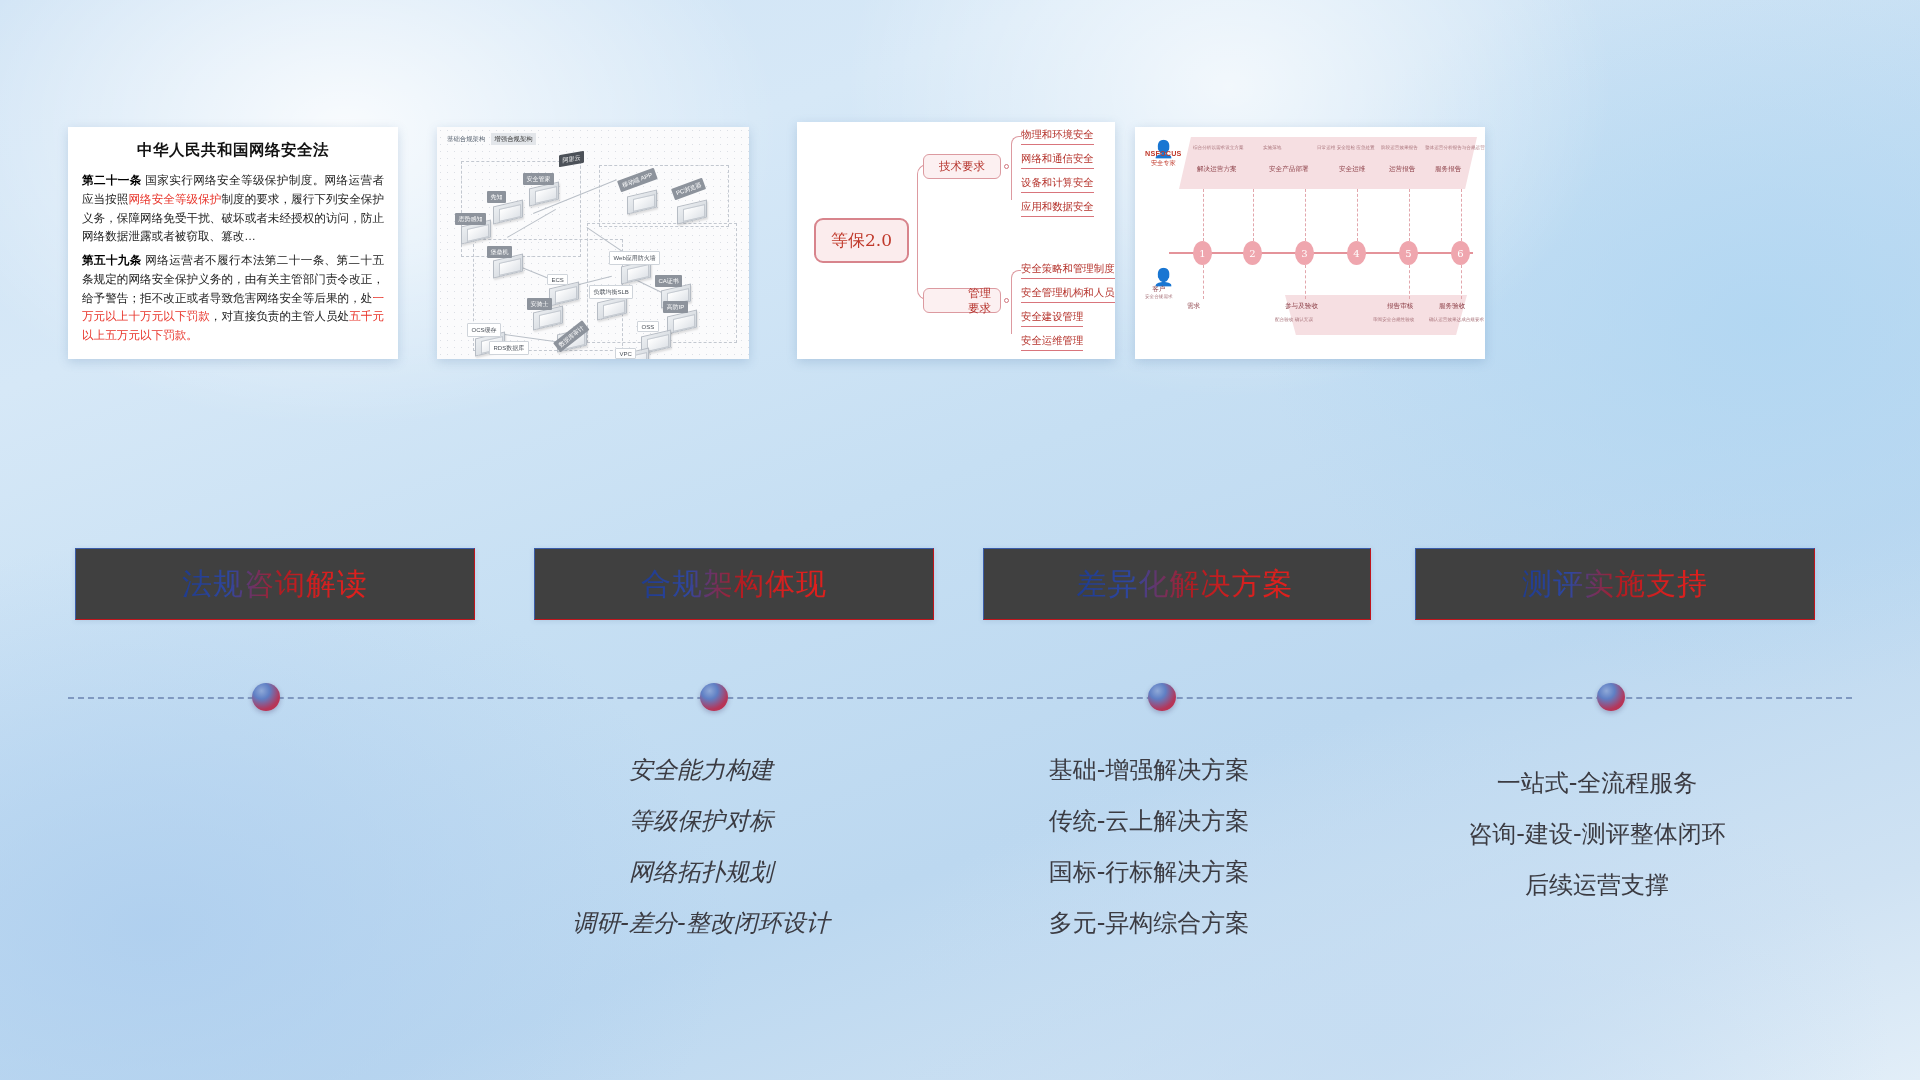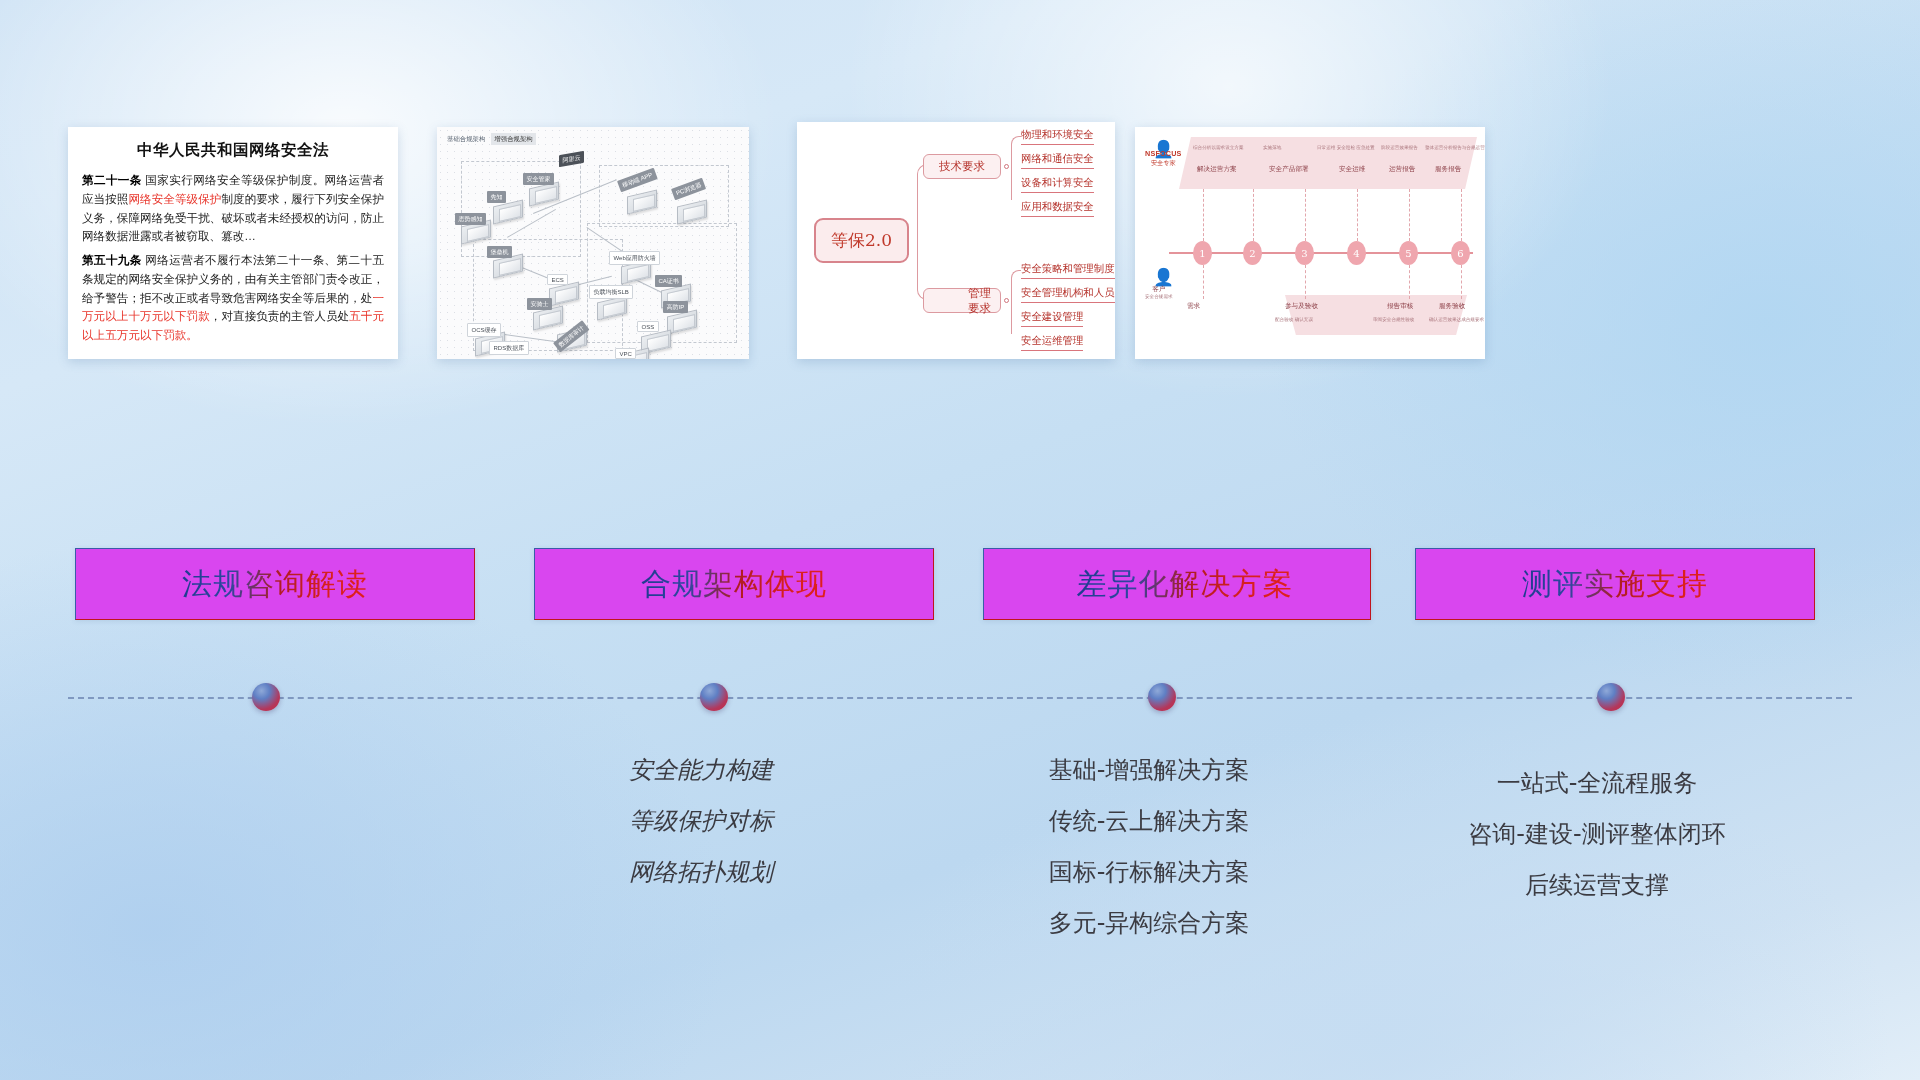--- a/index.html
+++ b/index.html
@@ -128,21 +128,21 @@
   .nf-logo .nm { font-size: 7.2px; font-weight: bold; letter-spacing: .2px; }
   .nf-logo .sb { font-size: 6.2px; margin-top: 1px; }
   .nf-person { position: absolute; font-size: 17px; color: #dba0a7; }
   .nf-cust { position: absolute; left: 10px; top: 158px; text-align: center; }
   .nf-cust .t { font-size: 6.6px; color: #8d4048; }
   .nf-cust .s { font-size: 4.6px; color: #a9747b; }
 
   
   .banner {
     position: absolute; top: 548px; height: 72px;
-    background: #d946ef;
+    background: #404040;
     border-top: 1.6px solid #3a5ca8;
     border-left: 1.6px solid #3a5ca8;
     border-right: 1.6px solid #c0151c;
     border-bottom: 1.6px solid #c0151c;
     box-shadow: 0 1px 5px rgba(60,100,150,0.16);
     display: flex; align-items: center; justify-content: center;
   }
   .banner span {
     font-size: 30px; font-weight: 500; letter-spacing: 1px;
     background: linear-gradient(95deg, #1e3b8f 0%, #2f47a0 26%, #b01c22 52%, #d8201f 78%, #e01f1c 100%);
@@ -355,20 +355,21 @@
   <div class="tl-line"></div>
   <div class="tl-dot d1"></div>
   <div class="tl-dot d2"></div>
   <div class="tl-dot d3"></div>
   <div class="tl-dot d4"></div>
 
   <div class="list l2">
     <div class="li">安全能力构建</div>
     <div class="li">等级保护对标</div>
     <div class="li">网络拓扑规划</div>
+    <div class="li">调研-差分-整改闭环设计</div>
   </div>
   <div class="list l3">
     <div class="li">基础-增强解决方案</div>
     <div class="li">传统-云上解决方案</div>
     <div class="li">国标-行标解决方案</div>
     <div class="li">多元-异构综合方案</div>
   </div>
   <div class="list l4">
     <div class="li">一站式-全流程服务</div>
     <div class="li">咨询-建设-测评整体闭环</div>

